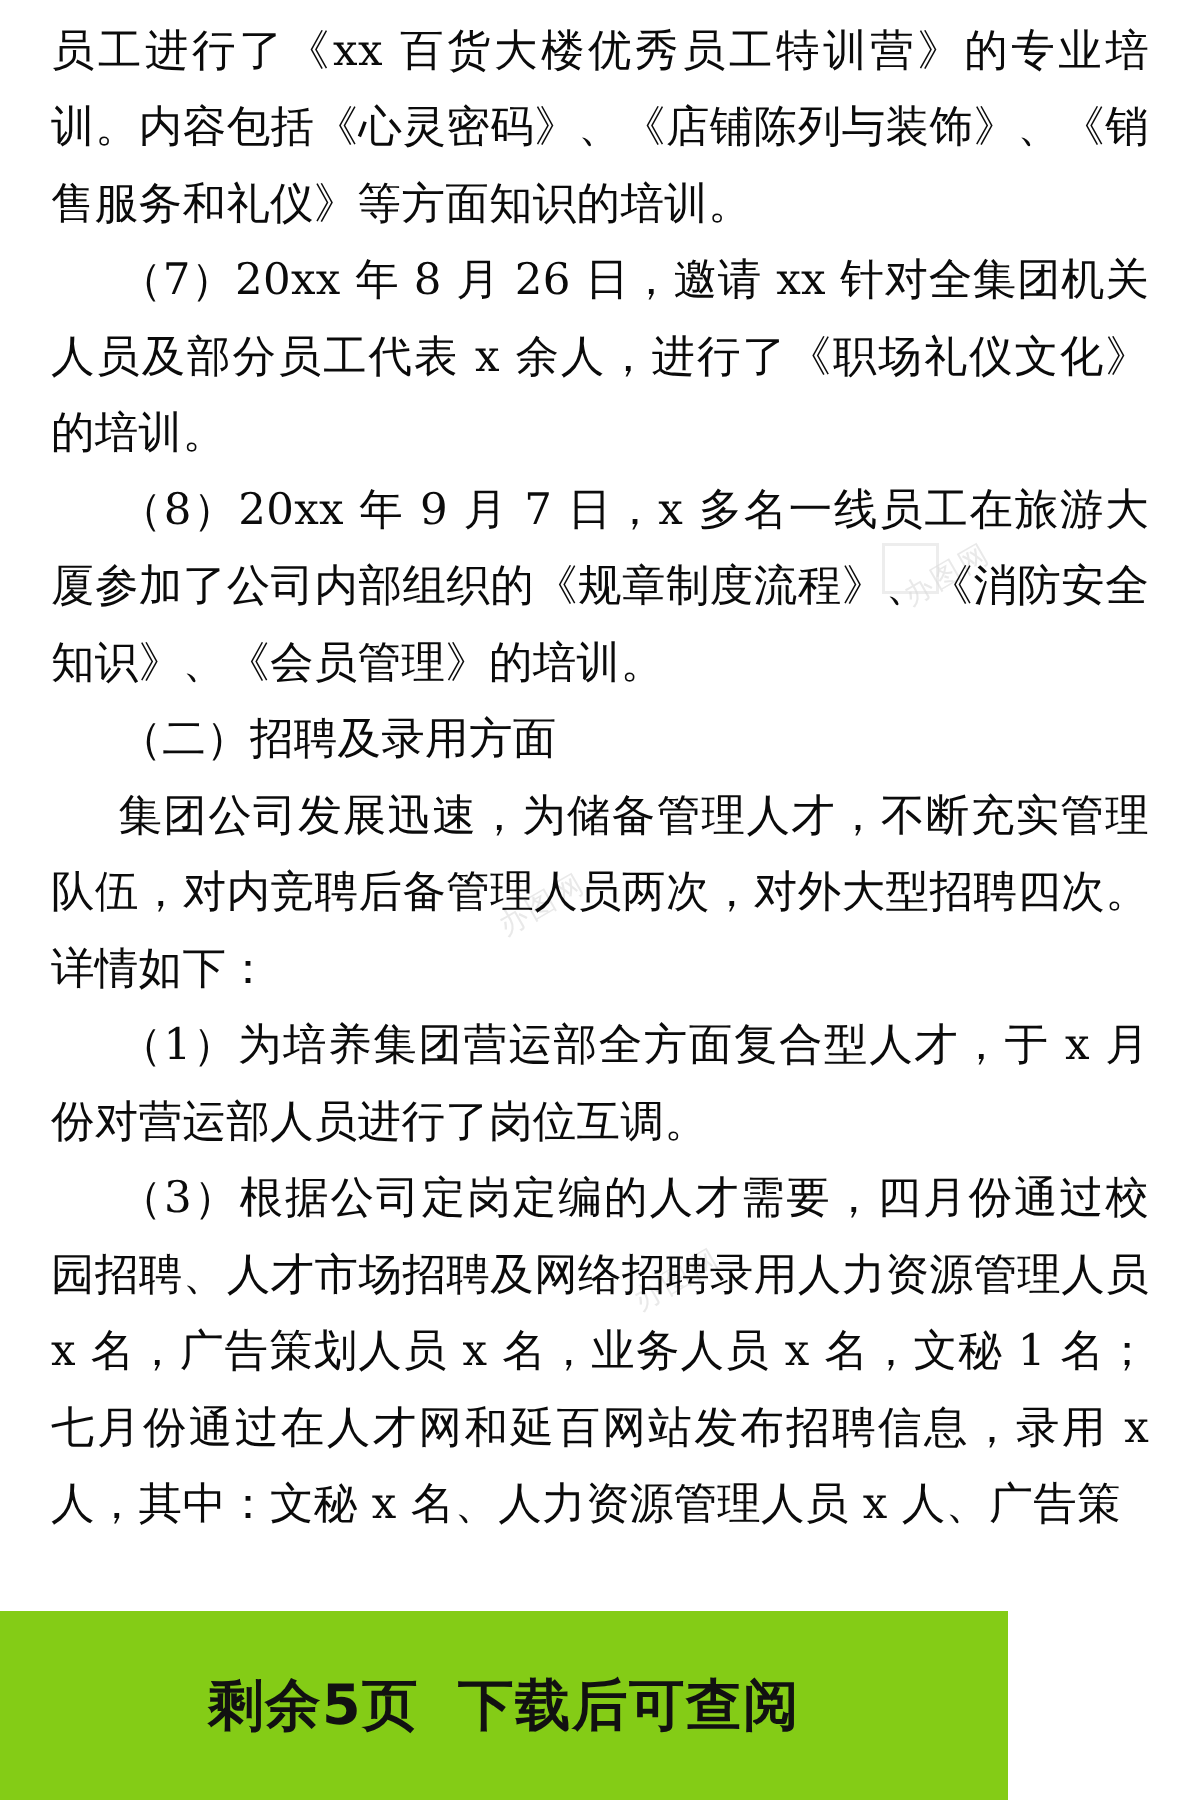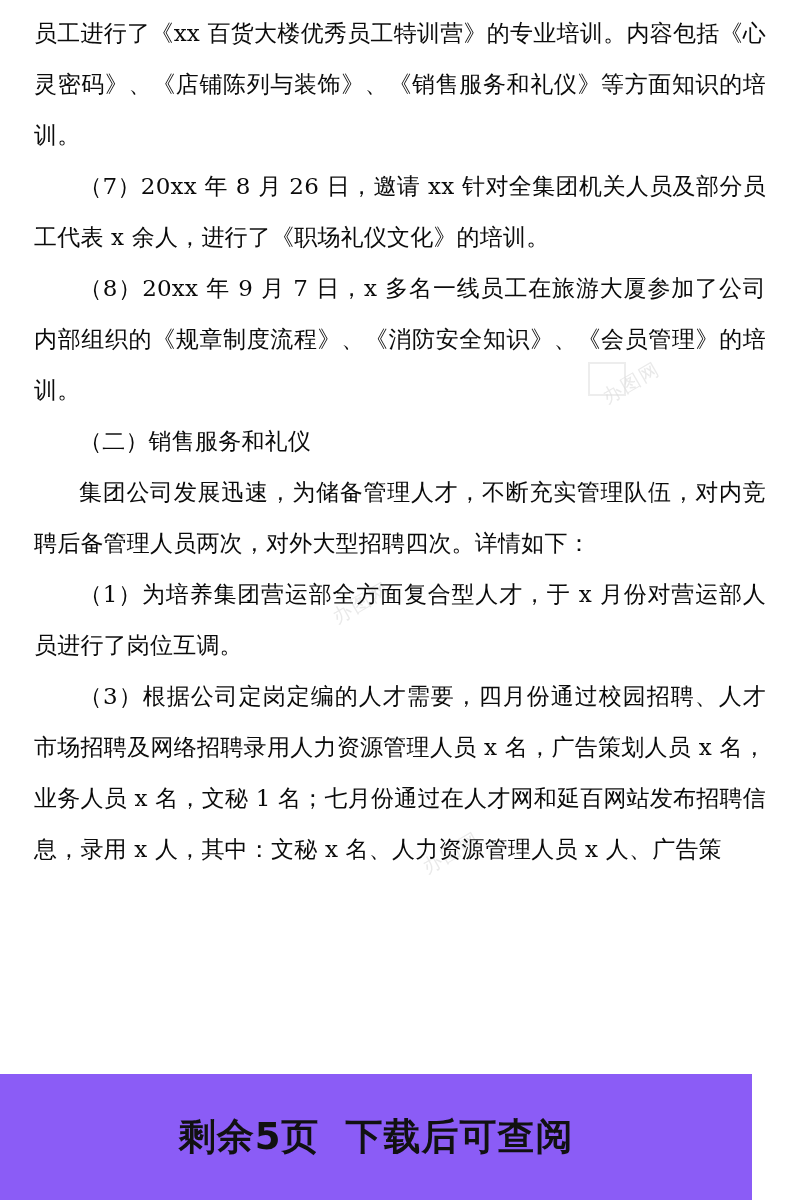--- a/index.html
+++ b/index.html
@@ -21,21 +21,21 @@
     height: 1200px;
     box-sizing: border-box;
     padding: 8px 34px 0 34px;
   }
   .doc-body {
     position: relative;
     z-index: 2;
   }
   .para {
     font-family: "DejaVu Serif", serif;
-    font-size: 23px;
+    font-size: 29px;
     line-height: 51px;
     letter-spacing: 0.2px;
     text-align: justify;
     text-justify: inter-ideograph;
     margin: 0 0 0 0;
     color: #0b0b0b;
   }
   .indent {
     text-indent: 45px;
   }
@@ -62,23 +62,23 @@
     pointer-events: none;
   }
   .wm1 { left: 600px; top: 370px; }
   .wm2 { left: 330px; top: 590px; }
   .wm3 { left: 420px; top: 840px; }
   .wm-b1 { left: 588px; top: 362px; }
   .footer-banner {
     position: absolute;
     left: 0;
     bottom: 0;
-    width: 752px;
+    width: 672px;
     height: 126px;
-    background: #8b5cf6;
+    background: #84cc16;
     display: flex;
     align-items: center;
     justify-content: center;
     z-index: 5;
   }
   .footer-text {
     font-family: "DejaVu Sans", sans-serif;
     font-weight: bold;
     font-size: 37px;
     color: #111111;
@@ -100,21 +100,21 @@
 
   <div class="watermark wm1">办图网</div>
   <div class="wm-box wm-b1"></div>
   <div class="watermark wm2">办图网</div>
   <div class="watermark wm3">办图网</div>
 
   <div class="doc-body">
     <p class="para">员工进行了《xx 百货大楼优秀员工特训营》的专业培训。内容包括《心灵密码》、《店铺陈列与装饰》、《销售服务和礼仪》等方面知识的培训。</p>
     <p class="para indent">（7）20xx 年 8 月 26 日，邀请 xx 针对全集团机关人员及部分员工代表 x 余人，进行了《职场礼仪文化》的培训。</p>
     <p class="para indent">（8）20xx 年 9 月 7 日，x 多名一线员工在旅游大厦参加了公司内部组织的《规章制度流程》、《消防安全知识》、《会员管理》的培训。</p>
-    <p class="para indent">（二）销售服务和礼仪</p>
+    <p class="para indent">（二）招聘及录用方面</p>
     <p class="para indent">集团公司发展迅速，为储备管理人才，不断充实管理队伍，对内竞聘后备管理人员两次，对外大型招聘四次。详情如下：</p>
     <p class="para indent">（1）为培养集团营运部全方面复合型人才，于 x 月份对营运部人员进行了岗位互调。</p>
     <p class="para indent">（3）根据公司定岗定编的人才需要，四月份通过校园招聘、人才市场招聘及网络招聘录用人力资源管理人员 x 名，广告策划人员 x 名，业务人员 x 名，文秘 1 名；七月份通过在人才网和延百网站发布招聘信息，录用 x 人，其中：文秘 x 名、人力资源管理人员 x 人、广告策</p>
   </div>
 
   <div class="bottom-rule"></div>
 
   <div class="footer-banner">
     <div class="footer-text">
       <span>剩余5页</span><span class="footer-gap"></span><span>下载后可查阅</span>

